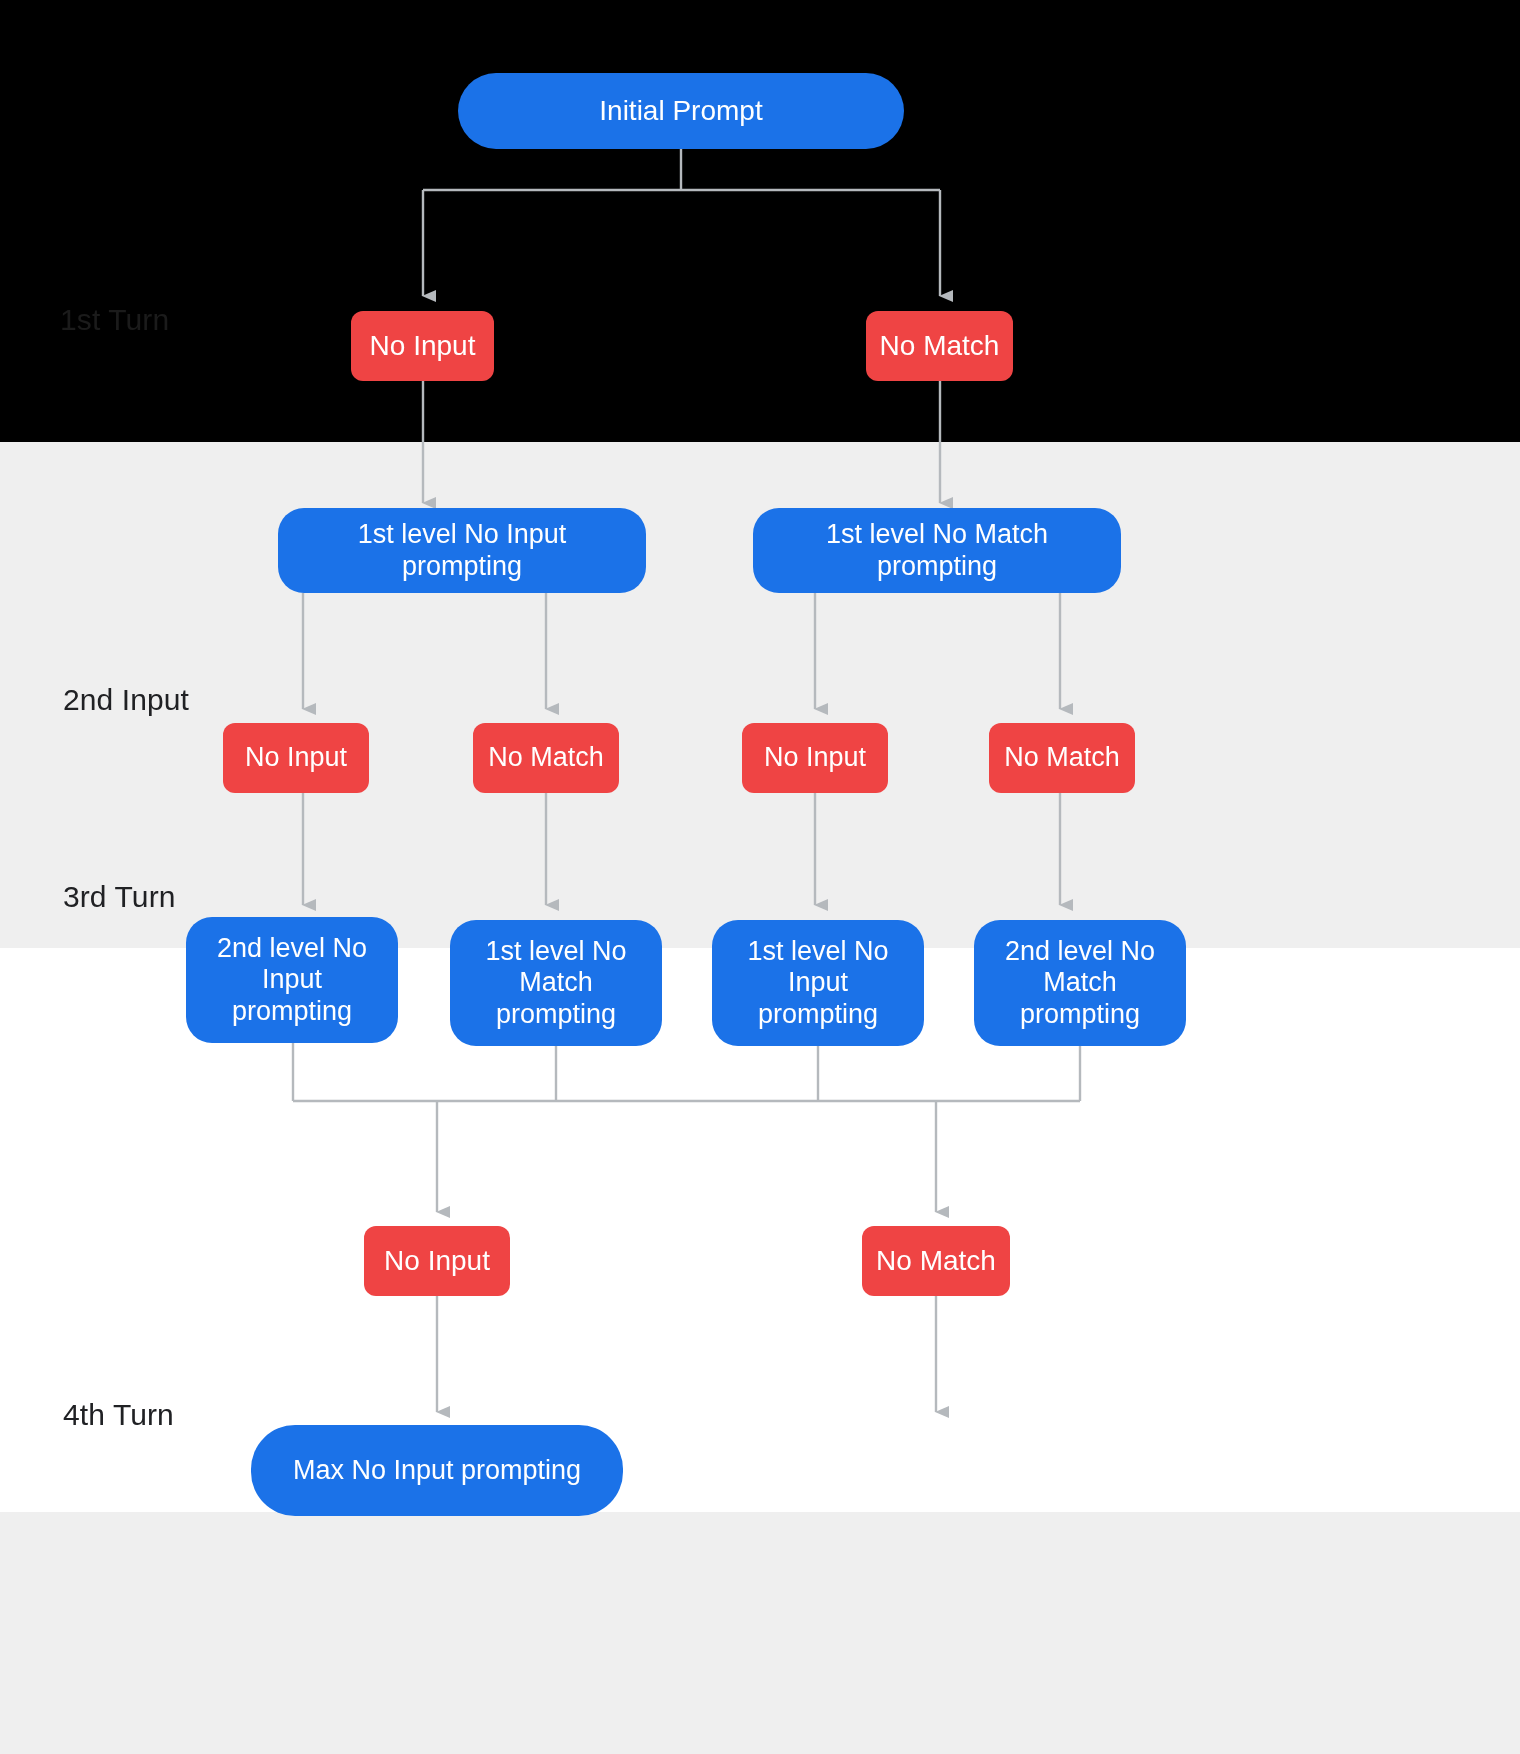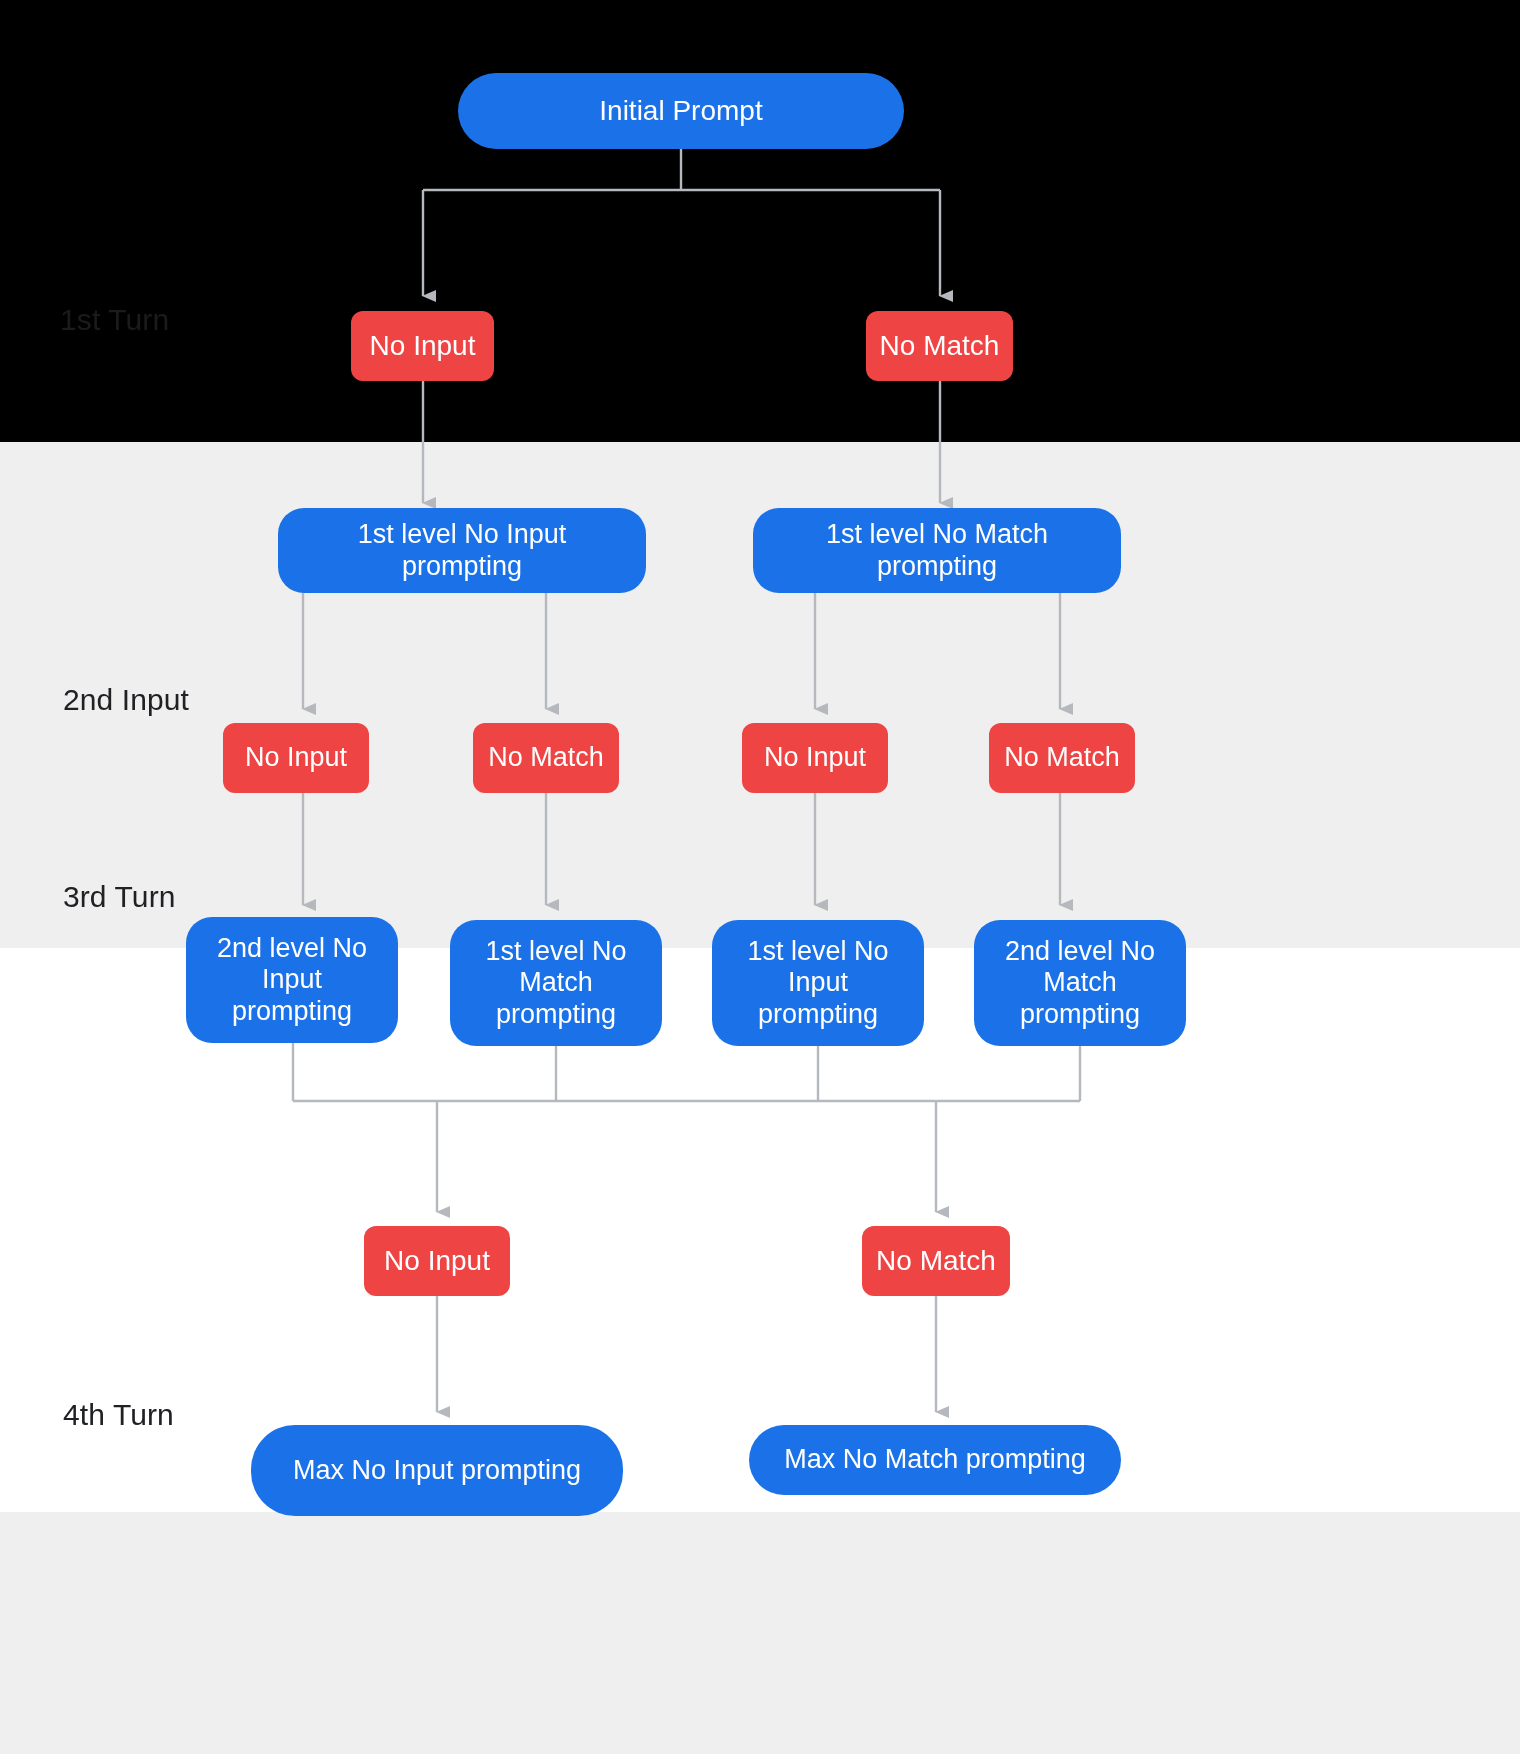--- a/index.html
+++ b/index.html
@@ -176,17 +176,14 @@
   <div class="node green round-sm fs-28" style="left:364px;top:1226px;width:146px;height:70px;">
     <span class="label">No Input</span>
   </div>
   <div class="node green round-sm fs-28" style="left:862px;top:1226px;width:148px;height:70px;">
     <span class="label">No Match</span>
   </div>
 
   <div class="node blue pill fs-27" style="left:251px;top:1425px;width:372px;height:91px;">
     <span class="label">Max No Input prompting</span>
   </div>
-  <div class="node blue pill fs-27" style="left:749px;top:1425px;width:372px;height:70px;">
-    <span class="label">Max No Match prompting</span>
-  </div>
 
 </div>
 
 </body></html>

